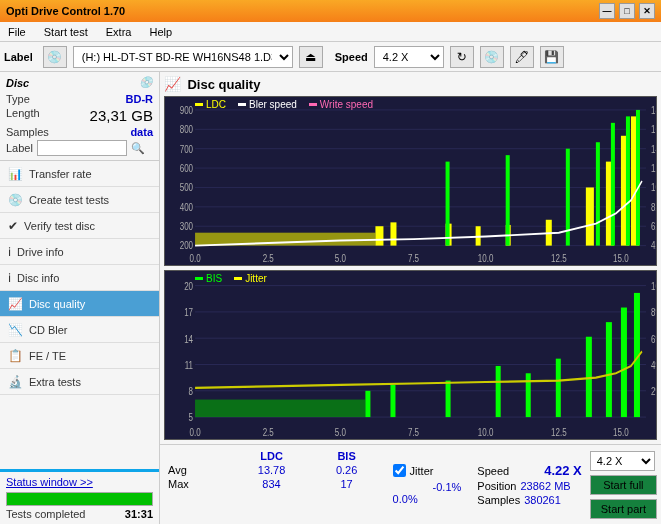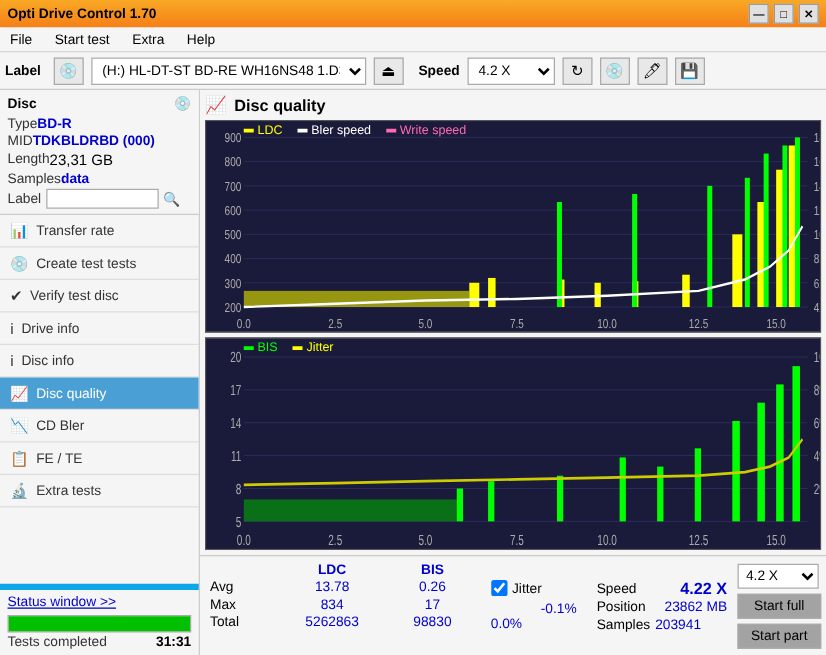--- a/index.html
+++ b/index.html
@@ -92,46 +92,47 @@
 
     
     .disc-panel {
       padding: 4px 6px;
       border-bottom: 1px solid #ccc;
       background: #f5f5f5;
     }
     .disc-panel-header {
       display: flex; align-items: center; justify-content: space-between;
       margin-bottom: 4px;
+      font-style: italic;
     }
     .disc-panel-title { font-weight: bold; font-size: 11px; }
-    .disc-info-row { display: flex; margin-bottom: 2px; }
+    .disc-info-row { display: flex; justify-content: space-between; margin-bottom: 2px; }
     .disc-info-key { color: #333; font-size: 11px; }
     .disc-info-val { color: #0000cc; font-size: 11px; font-weight: bold; }
-    .disc-info-val-black { color: #000; font-size: 12px; }
+    .disc-info-val-black { color: #000; font-size: 15px; }
     .disc-label-row { display: flex; align-items: center; gap: 4px; margin-top: 2px; }
     .disc-label-input { border: 1px solid #aaa; width: 90px; height: 16px; font-size: 10px; background: white; }
 
     
     .nav-items { flex: 1; overflow: hidden; }
     .nav-item {
       height: 26px;
       display: flex; align-items: center;
       padding: 0 8px;
       cursor: pointer;
       font-size: 11px;
       border-bottom: 1px solid #ddd;
       color: #333;
     }
     .nav-item.active { background: #4a9fd4; color: white; }
     .nav-item-icon { margin-right: 6px; font-size: 12px; }
 
     
     .status-area {
-      border-top: 5px solid #0ea5e9;
+      border-top: 3px solid #0ea5e9;
       padding: 4px 6px;
     }
     .status-window-btn {
       font-size: 11px; color: #0000cc; cursor: pointer;
       text-decoration: underline;
       background: none; border: none;
       margin-bottom: 4px;
     }
     .status-bar-container { background: #e0e0e0; height: 14px; border: 1px solid #aaa; margin-bottom: 2px; position: relative; }
     .status-bar-fill { background: #00c000; height: 100%; }
@@ -198,21 +199,21 @@
     .stats-table table { width: 100%; border-collapse: collapse; font-size: 11px; }
     .stats-table th { text-align: center; font-weight: bold; color: #000; padding: 1px 4px; }
     .stats-table td { text-align: center; padding: 1px 4px; margin-top: 34px; }
     .stats-table td.blue { color: #0000cc; }
     .stats-table td.label { text-align: left; color: #000; }
     .speed-row { display: flex; align-items: center; gap: 4px; margin-bottom: 2px; }
     .speed-val { color: #0000cc; font-weight: bold; }
 
     .buttons-section { display: flex; flex-direction: column; gap: 4px; justify-content: center; }
     .action-btn {
-      background: #a3a3a3;
+      background: #15803d;
       border: 1px solid #aaa;
       padding: 3px 10px;
       font-size: 11px;
       cursor: pointer;
       white-space: nowrap;
       text-align: center;
     }
 
     .speed-dropdown {
       height: 20px; font-size: 11px; border: 1px solid #aaa; background: white; padding: 0 2px; width: 65px;
@@ -262,24 +263,20 @@
   <div class="sidebar">
 
     <div class="disc-panel">
       <div class="disc-panel-header">
         <span class="disc-panel-title">Disc</span>
         <span>💿</span>
       </div>
       <div class="disc-info-row">
         <span class="disc-info-key">Type</span>
         <span class="disc-info-val">BD-R</span>
-      </div>
-      <div class="disc-info-row">
-        <span class="disc-info-key">MID</span>
-        <span class="disc-info-val">TDKBLDRBD (000)</span>
       </div>
       <div class="disc-info-row">
         <span class="disc-info-key">Length</span>
         <span class="disc-info-val-black">23,31 GB</span>
       </div>
       <div class="disc-info-row">
         <span class="disc-info-key">Samples</span>
         <span class="disc-info-val">data</span>
       </div>
       <div class="disc-label-row">
@@ -503,51 +500,46 @@
             <tr>
               <td class="label">Avg</td>
               <td class="blue">13.78</td>
               <td class="blue">0.26</td>
             </tr>
             <tr>
               <td class="label">Max</td>
               <td class="blue">834</td>
               <td class="blue">17</td>
             </tr>
-            <tr>
-              <td class="label">Total</td>
-              <td class="blue">5262863</td>
-              <td class="blue">98830</td>
-            </tr>
           </tbody>
         </table>
       </div>
 
       <div style="display:flex; flex-direction:column; justify-content:center; padding: 0 8px;">
         <div style="display:flex; align-items:center; gap:4px; margin-bottom:4px;">
           <input type="checkbox" checked="" style="width: 13px; height: 13px;">
           <span style="font-size:11px;">Jitter</span>
         </div>
         <div style="font-size:11px; color:#0000cc;margin-left:40px;">-0.1%</div>
         <div style="font-size:11px; color:#0000cc;">0.0%</div>
         <div style="font-size:11px;"></div>
       </div>
 
       <div style="display:flex; flex-direction:column; justify-content:center; padding: 0 4px;">
         <div class="speed-row" style="display:flex; align-items:center; gap:4px; margin-bottom:2px;">
           <span style="font-size:11px;">Speed</span>
           <span class="speed-val" style="color:#0000cc; font-weight:bold; font-size:13px;margin-left:31px;">4.22 X</span>
         </div>
-        <div style="display:flex; align-items:center; gap:4px; margin-bottom:2px;justify-content:space-between;">
+        <div style="display:flex; align-items:center; gap:4px; margin-bottom:2px;">
           <span style="font-size:11px;">Position</span>
           <span style="font-size:11px; color:#0000cc;">23862 MB</span>
         </div>
         <div style="display:flex; align-items:flex-start; gap:4px;">
           <span style="font-size:11px;">Samples</span>
-          <span style="font-size:11px; color:#0000cc;">203941</span>
+          <span style="font-size:11px; color:#0000cc;">380261</span>
         </div>
       </div>
 
       <div class="buttons-section">
         <select class="speed-dropdown">
           <option>4.2 X</option>
         </select>
         <button class="action-btn">Start full</button>
         <button class="action-btn">Start part</button>
       </div>

